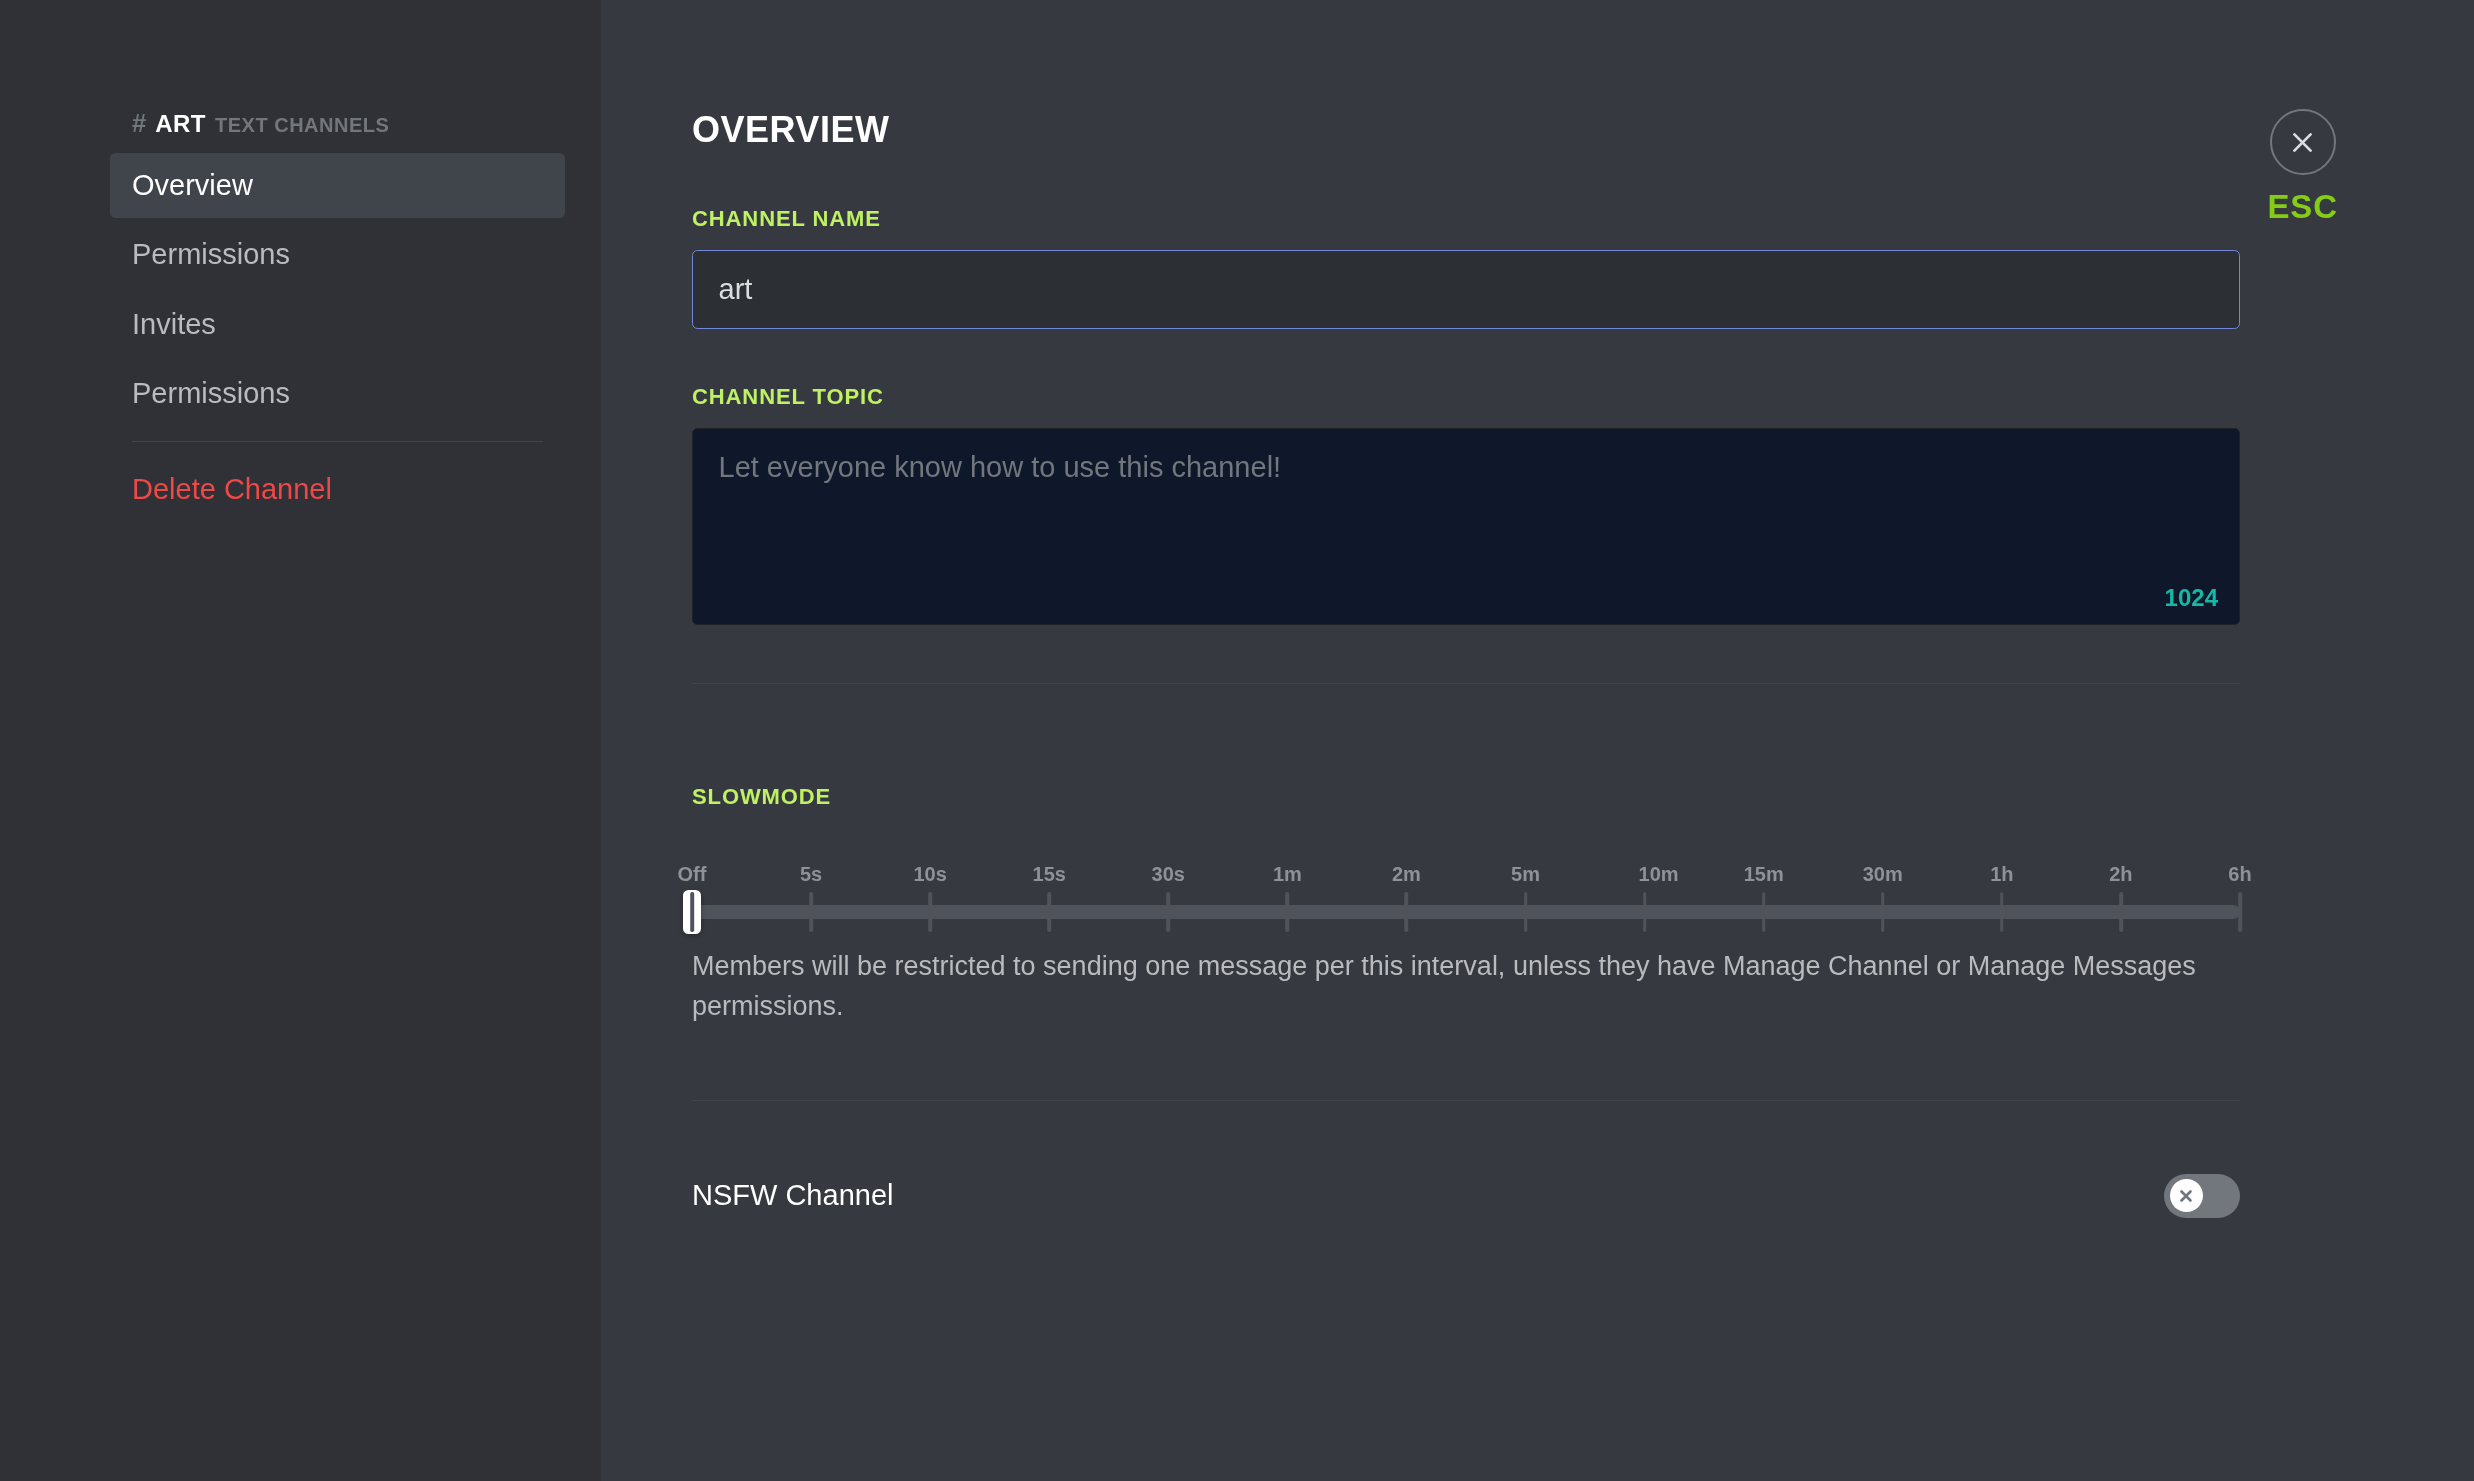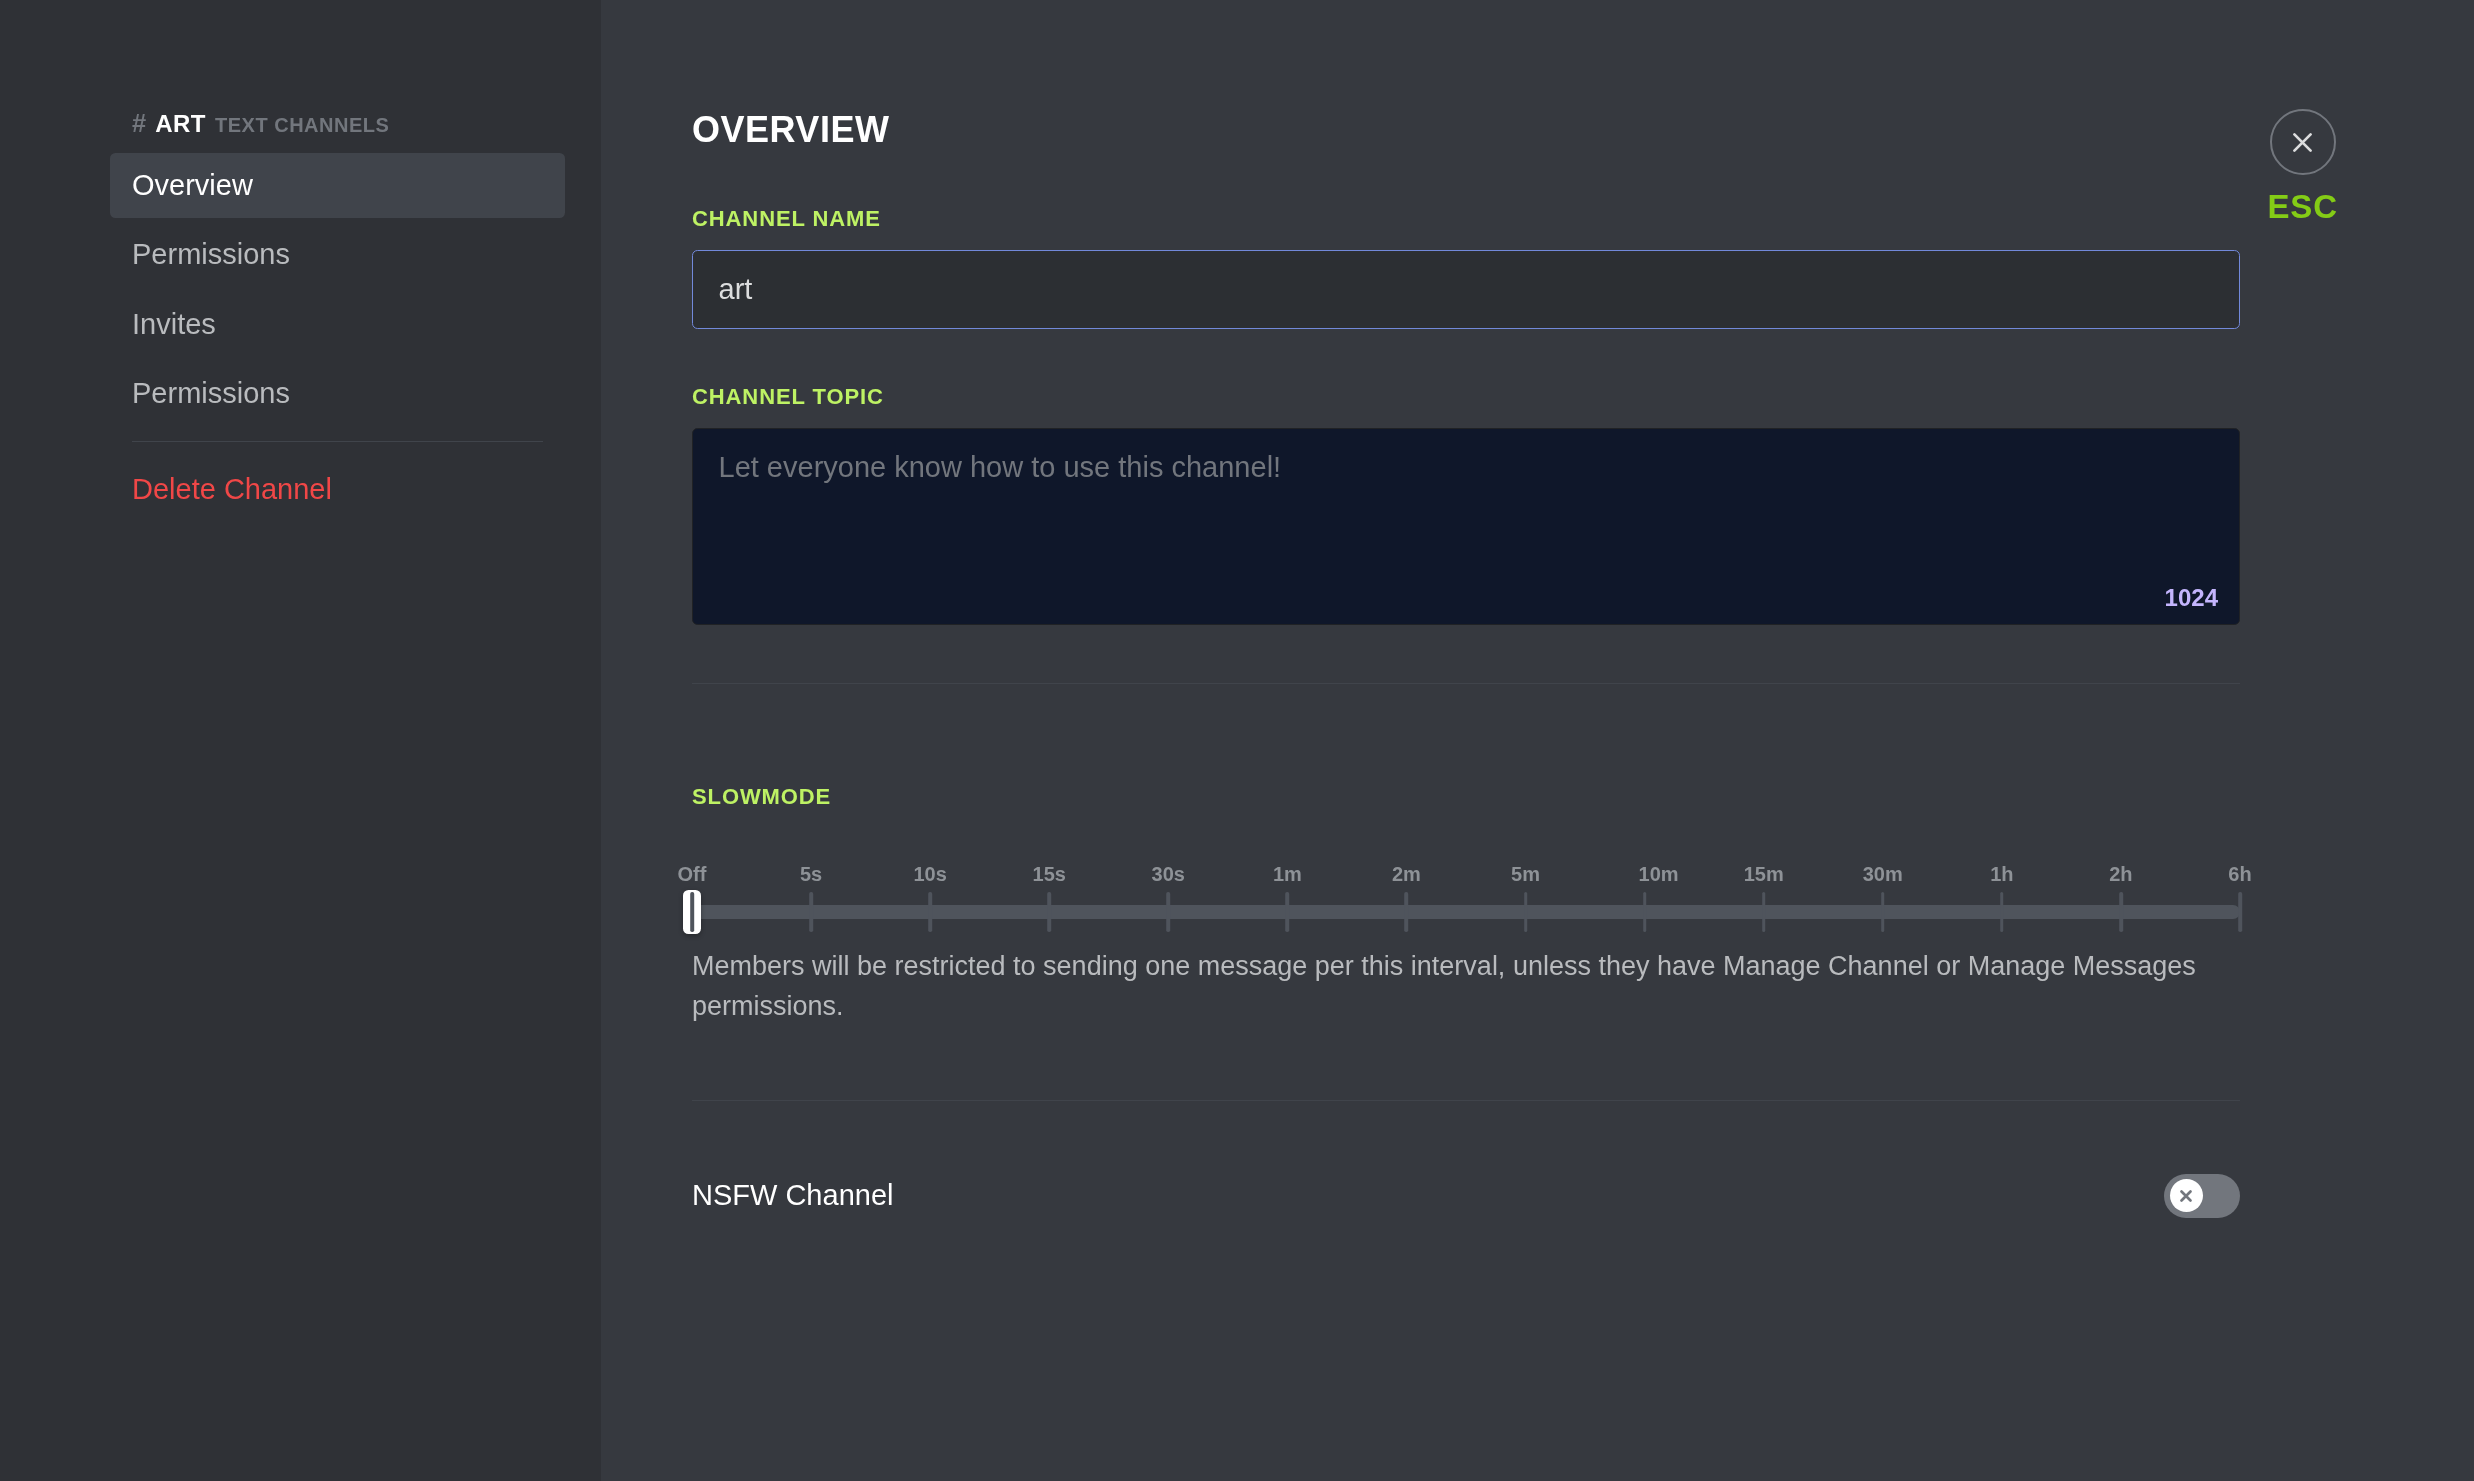--- a/index.html
+++ b/index.html
@@ -126,21 +126,21 @@
       resize: none;
       height: 197px;
     }
     .textarea-input::placeholder {
       color: #72767d;
     }
     .char-count {
       position: absolute;
       bottom: 16.4px;
       right: 22px;
-      color: #c4b5fd;
+      color: #14b8a6;
       font-size: 24px;
       font-weight: 600;
     }
     .section-divider {
       height: 0.9px;
       background: #40444b;
       margin: 55px 0 100px 0;
     }
     .slider-wrap {
       margin-bottom: 36px;

